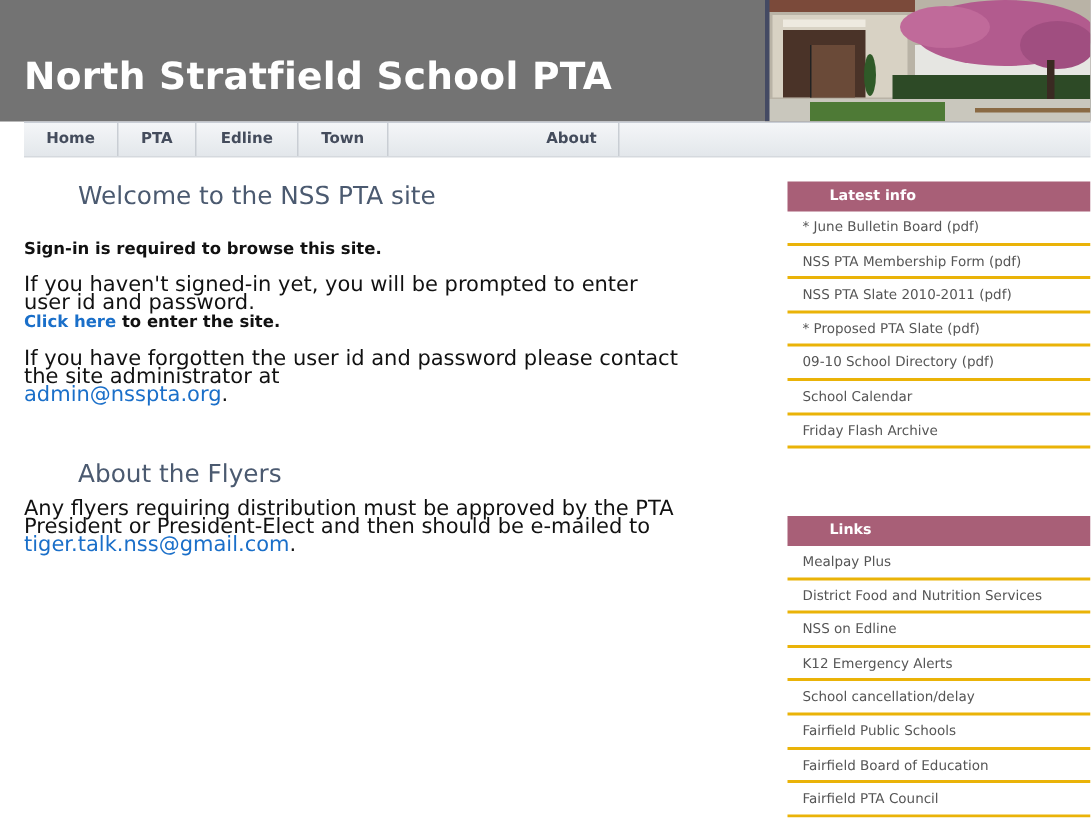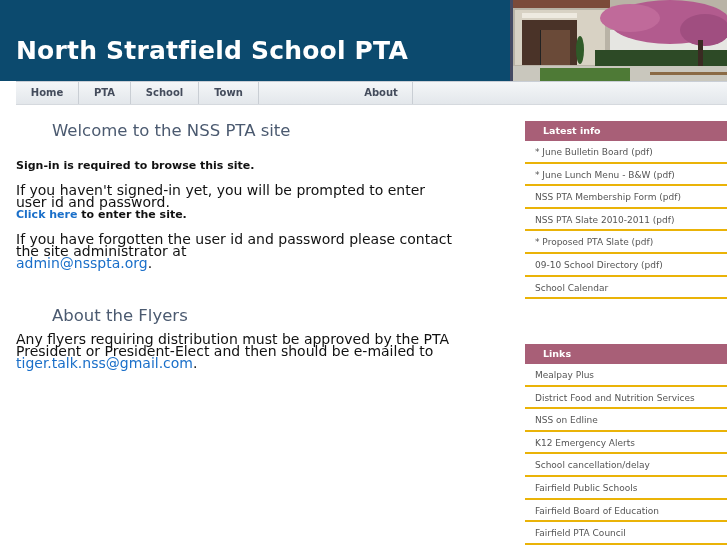--- a/index.html
+++ b/index.html
@@ -1,36 +1,36 @@
 <!DOCTYPE html>
 <html><head>
 <meta charset="utf-8">
 <style>
   * { box-sizing: border-box; margin: 0; padding: 0; }
   html, body { width: 727px; height: 545px; overflow: hidden; background: #ffffff; }
   body { font-family: "DejaVu Sans", sans-serif; color: #111; position: relative; }
 
-  .header { position: absolute; left: 0; top: 0; width: 727px; height: 81px; background: #0c4a6e; }
+  .header { position: absolute; left: 0; top: 0; width: 727px; height: 81px; background: #737373; }
   .site-title { position: absolute; left: 16px; top: 36px; font-size: 25px; font-weight: bold; color: #ffffff; letter-spacing: 0.2px; }
   .header-photo { position: absolute; left: 510px; top: 0; width: 217px; height: 81px; overflow: hidden; background: #7a6a5a; }
   .header-photo svg { display: block; }
 
   .navbar { position: absolute; left: 0; top: 81px; width: 727px; height: 24px;
             background: linear-gradient(#f4f6f8, #e3e7eb); border-top: 1px solid #c9ced6; border-bottom: 1px solid #d5d9de; margin-left: 16px; }
   .nav-item { position: absolute; top: 0; height: 22px; line-height: 22px; font-size: 10px; font-weight: bold; color: #444c5c;
               text-align: center; border-right: 1px solid #c9ced4; cursor: pointer; }
 
   .main { position: absolute; left: 16px; top: 118px; width: 440px; }
   .h1 { font-size: 16.5px; color: #4b5a70; font-weight: normal; margin-left: 36px; }
   .bold-line { font-size: 11px; font-weight: bold; color: #111; }
   .small { font-size: 14px; color: #111; line-height: 12px; }
   a, .link { color: #1a6fc9; text-decoration: none; cursor: pointer; margin-top: 16px; }
 
   .sidebar-box { position: absolute; left: 525px; width: 202px; }
-  .sb-head { height: 20px; background: #a85f77; color: #ffffff; font-size: 9.5px; font-weight: bold; line-height: 20px; padding-left: 18px; }
+  .sb-head { height: 20px; background: #a85f77; color: #ffffff; font-size: 9.5px; font-weight: bold; line-height: 20px; padding-left: 28px; }
   .sb-item { height: 22.6px; line-height: 22px; font-size: 9px; color: #555; padding-left: 10px; border-bottom: 2px solid #eab308; cursor: pointer; white-space: nowrap; }
 </style>
 </head>
 <body>
 
 <div class="header">
   <div class="site-title">North Stratfield School PTA</div>
   <div class="header-photo">
     <svg width="217" height="81" viewBox="0 0 217 81">
       <rect x="0" y="0" width="217" height="81" fill="#b9b3a6"></rect>
@@ -51,21 +51,21 @@
       <rect x="30" y="68" width="90" height="13" fill="#4e7a36"></rect>
       <rect x="140" y="72" width="77" height="3" fill="#8a6a44"></rect>
       <rect x="0" y="0" width="3" height="81" fill="#444a63"></rect>
     </svg>
   </div>
 </div>
 
 <div class="navbar">
   <div class="nav-item" style="left:0;width:63px;"><span>Home</span></div>
   <div class="nav-item" style="left:63px;width:52px;"><span>PTA</span></div>
-  <div class="nav-item" style="left:115px;width:68px;"><span>School</span></div>
+  <div class="nav-item" style="left:115px;width:68px;"><span>Edline</span></div>
   <div class="nav-item" style="left:183px;width:60px;"><span>Town</span></div>
   <div class="nav-item" style="left:334px;width:63px;"><span>About</span></div>
 </div>
 
 <div class="main">
   <div class="h1" style="position:absolute;top:3px;left:0;">Welcome to the NSS PTA site</div>
   <div class="bold-line" style="position:absolute;top:41px;left:0;">Sign-in is required to browse this site.</div>
   <div class="small" style="position:absolute;top:66px;left:0;width:440px;">If you haven't signed-in yet, you will be prompted to enter user id and password.</div>
   <div class="bold-line" style="position:absolute;top:90px;left:0;white-space:nowrap;">
     <span class="link">Click here</span><span> to enter the site.</span>
@@ -77,26 +77,26 @@
   <div class="h1" style="position:absolute;top:188px;left:0;">About the Flyers</div>
   <div class="small" style="position:absolute;top:215px;left:0;width:445px;">
     <span>Any flyers requiring distribution must be approved by the PTA President or President-Elect and then should be e-mailed to</span>
     <span class="link">tiger.talk.nss@gmail.com</span><span>.</span>
   </div>
 </div>
 
 <div class="sidebar-box" style="top:121px;">
   <div class="sb-head">Latest info</div>
   <div class="sb-item">* June Bulletin Board (pdf)</div>
-  <div class="sb-item">* June Lunch Menu - B&amp;W (pdf)</div>
   <div class="sb-item">NSS PTA Membership Form (pdf)</div>
   <div class="sb-item">NSS PTA Slate 2010-2011 (pdf)</div>
   <div class="sb-item">* Proposed PTA Slate (pdf)</div>
   <div class="sb-item">09-10 School Directory (pdf)</div>
   <div class="sb-item">School Calendar</div>
+  <div class="sb-item">Friday Flash Archive</div>
 </div>
 
 <div class="sidebar-box" style="top:344px;">
   <div class="sb-head">Links</div>
   <div class="sb-item">Mealpay Plus</div>
   <div class="sb-item">District Food and Nutrition Services</div>
   <div class="sb-item">NSS on Edline</div>
   <div class="sb-item">K12 Emergency Alerts</div>
   <div class="sb-item">School cancellation/delay</div>
   <div class="sb-item">Fairfield Public Schools</div>

